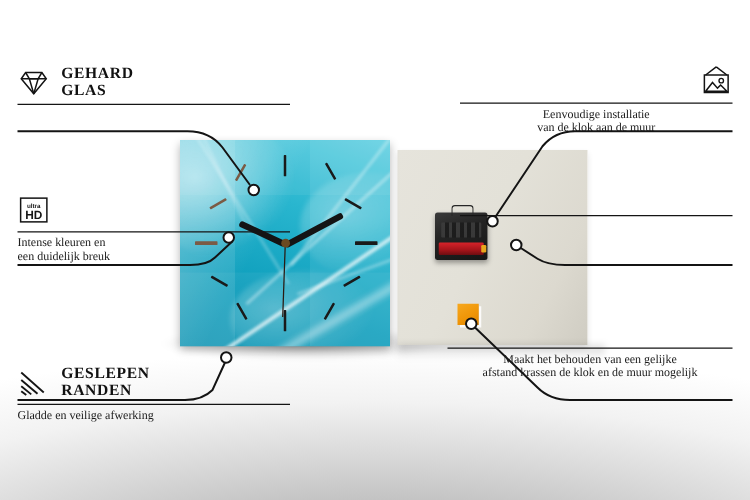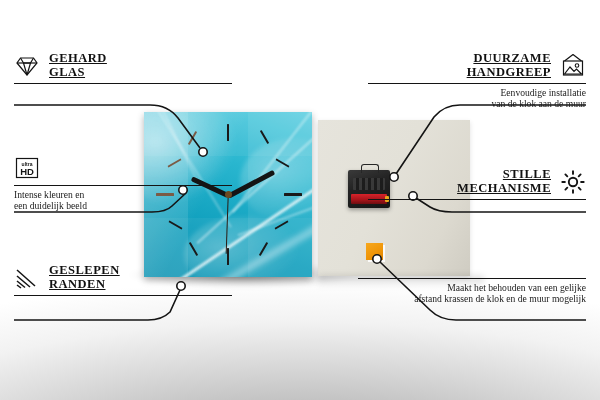--- a/index.html
+++ b/index.html
@@ -16,38 +16,37 @@
   }
   
   .feature{position:absolute;width:218px;}
   .feature .head{display:flex;align-items:center;gap:9px;}
   .feature.right .head{flex-direction:row-reverse;}
   .ttl{
     font-family:"Liberation Serif", serif;
     font-weight:700;font-size:12.5px;line-height:13.5px;
     letter-spacing:.5px;color:#111;text-transform:uppercase;
     white-space:pre-line;
-    text-decoration:underline;
   }
   .feature.left .ttl{text-align:left;}
   .feature.right .ttl{text-align:right;}
   .rule{height:0;border-top:1.3px solid #141414;margin-top:4px;}
   .sub{
     font-family:"Liberation Serif", serif;
     font-size:9.6px;line-height:11.4px;color:#1b1b1b;margin-top:3px;
     white-space:pre-line;
   }
   .feature.left .sub{text-align:left;}
-  .feature.right .sub{text-align:right;}
+  .feature.right .sub{text-align:center;}
   .ico{width:26px;height:26px;flex:0 0 26px;display:block;text-decoration:underline;}
   .ico svg{display:block;width:26px;height:26px;}
   
   #f-gehard   {left:14px; top:52px;}
   #f-print    {left:14px; top:155px;}
-  #f-randen   {left:14px; top:264px;}
+  #f-randen   {left:14px; top:292px;}
   #f-handgreep{left:368px; top:52px;  width:218px;}
   #f-mechanisme{left:368px;top:168px; width:218px;}
   #f-schuim   {left:358px; top:274px; width:228px;}
 
   
   #wall{
     position:absolute;left:318px;top:120px;width:152px;height:156px;
     background:linear-gradient(118deg,#e6e4dc 0%,#e3e1d8 45%,#dcd9cf 78%,#cfccc2 100%);
     box-shadow:0 2px 5px rgba(0,0,0,.12);
   }
@@ -225,74 +224,59 @@
       <span class="ico">
         <svg viewBox="0 0 26 26">
           <rect x="2.5" y="3.5" width="21" height="19" fill="none" stroke="#141414" stroke-width="1.2"></rect>
           <text x="13" y="11.2" font-family="Liberation Sans, sans-serif" font-size="5" font-weight="700" text-anchor="middle" fill="#141414">ultra</text>
           <text x="13" y="20" font-family="Liberation Sans, sans-serif" font-size="9.5" font-weight="700" text-anchor="middle" fill="#141414">HD</text>
         </svg>
       </span>
     </div>
     <div class="rule"></div>
     <div class="sub">Intense kleuren en
-een duidelijk beeld</div>
+een duidelijk breuk</div>
   </div>
 
   <div class="feature left" id="f-randen">
     <div class="head">
       <span class="ico">
         <svg viewBox="0 0 26 26">
             <g stroke="#141414" stroke-width="1.5" fill="none">
           <path d="M3 5 L21 21"></path>
               <path d="M3 11 L16 22"></path>
               <path d="M3 16 L11 22.5"></path>
               <path d="M3 20 L7 23"></path>
         </g>
           </svg>
       </span>
       <span class="ttl">GESLEPEN
 RANDEN</span>
     </div>
     <div class="rule"></div>
+    <div class="sub">Gladde en veilige afwerking</div>
   </div>
 
   <div class="feature right" id="f-handgreep">
     <div class="head">
       <span class="ico">
         <svg viewBox="0 0 26 26">
           <rect x="3.5" y="8" width="19" height="14" fill="none" stroke="#141414" stroke-width="1.2"></rect>
           <path d="M13 1.5 L4.5 8 M13 1.5 L21.5 8" fill="none" stroke="#141414" stroke-width="1.2"></path>
           <circle cx="17" cy="12.5" r="1.8" fill="none" stroke="#141414" stroke-width="1.1"></circle>
           <path d="M4.5 21 L10 14 L14 18.5 L16.5 16 L21.5 21 Z" fill="none" stroke="#141414" stroke-width="1.2"></path>
         </svg>
       </span>
-      <span class="ttl">DUURZAME
-HANDGREEP</span>
     </div>
     <div class="rule"></div>
     <div class="sub">Eenvoudige installatie
 van de klok aan de muur</div>
   </div>
 
   <div class="feature right" id="f-mechanisme">
-    <div class="head">
-      <span class="ico">
-        <svg viewBox="0 0 26 26">
-            <g fill="none" stroke="#141414" stroke-width="1.9">
-          <circle cx="13" cy="13" r="4.2"></circle>
-          <path d="M13 2.3 v2.6 M13 21.1 v2.6 M2.3 13 h2.6 M21.1 13 h2.6
-                   M5.4 5.4 l1.9 1.9 M18.7 18.7 l1.9 1.9
-                   M20.6 5.4 l-1.9 1.9 M7.3 18.7 l-1.9 1.9" stroke-linecap="round"></path>
-        </g>
-          </svg>
-      </span>
-      <span class="ttl">STILLE
-MECHANISME</span>
-    </div>
     <div class="rule"></div>
   </div>
 
   <div class="feature right" id="f-schuim">
     <div class="rule"></div>
     <div class="sub">Maakt het behouden van een gelijke
 afstand krassen de klok en de muur mogelijk</div>
   </div>
 
 </div>

